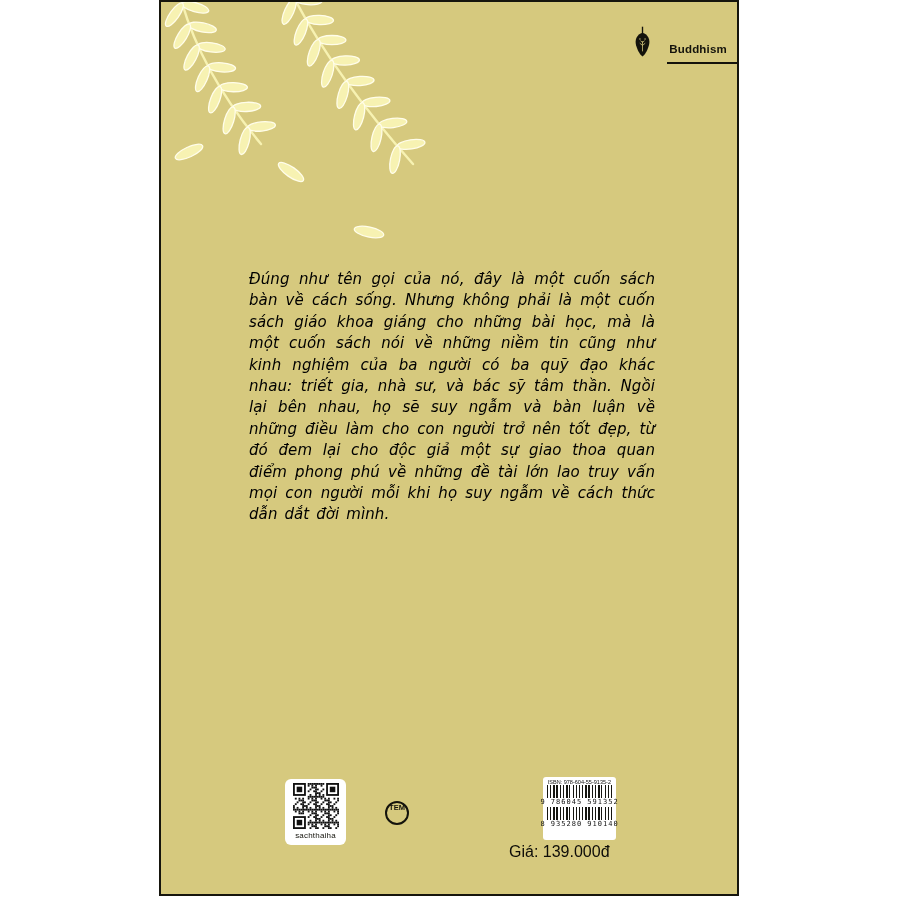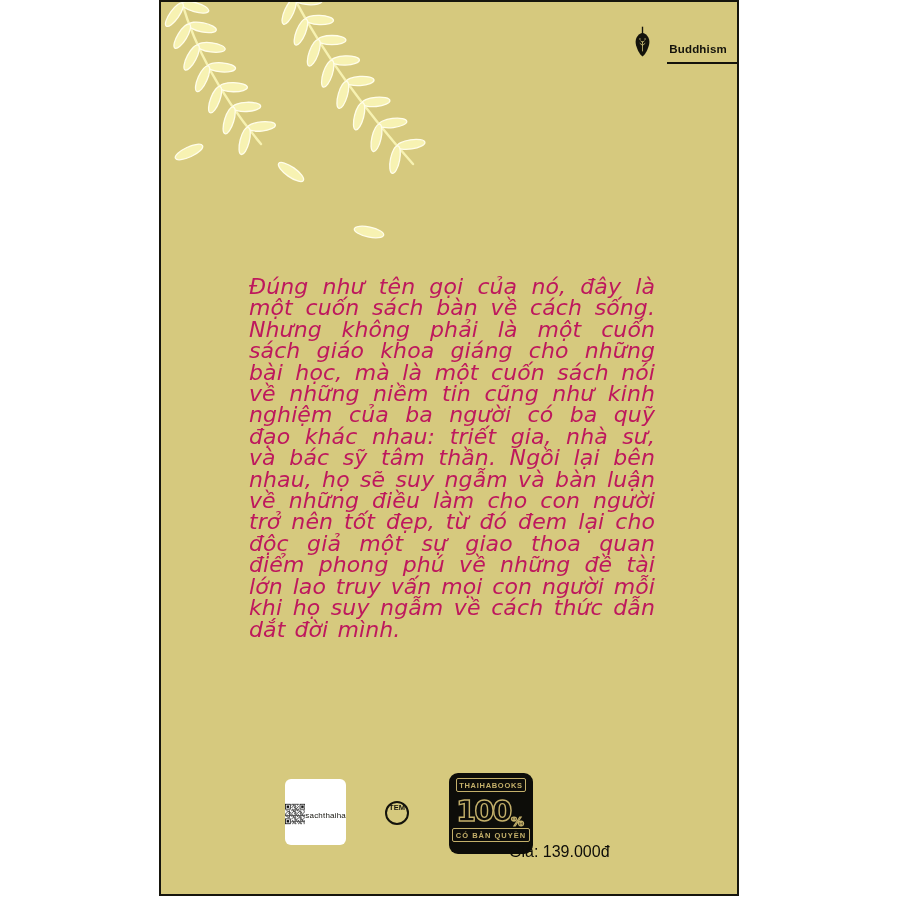--- a/index.html
+++ b/index.html
@@ -21,26 +21,26 @@
     font-size:11.5px; font-weight:bold; color:#14130c; padding-bottom:3px;
     letter-spacing:0.2px;
   }
   .publisher-rule{
     position:absolute; top:60px; right:0; width:70px; height:0;
     border-top:2px solid #14130c;
   }
   .description{
     position:absolute; left:88px; top:252px; width:406px;
     font-family:"DejaVu Sans", sans-serif; font-style:italic;
-    font-size:22px; line-height:21.4px; color:#be185d;
+    font-size:15px; line-height:21.4px; color:#000000;
     text-align:justify; word-spacing:2px; letter-spacing:0.1px;
   }
   .qr-box{
     position:absolute; left:124px; top:777px; width:61px; height:66px;
-    background:#ffffff; border-radius:6px; display:flex; flex-direction:row;
+    background:#ffffff; border-radius:6px; display:flex; flex-direction:column;
     align-items:center; justify-content:flex-start; padding-top:4px; box-sizing:border-box;
   }
   .qr-label{font-size:8px; color:#14130c; margin-top:2px; letter-spacing:0.2px;}
   .tem-stamp{
     position:absolute; left:224px; top:799px; width:24px; height:24px;
     border:2.5px solid #14130c; border-radius:50%; box-sizing:border-box;
     display:flex; align-items:flex-start; justify-content:center;
   }
   .tem-stamp span{font-size:7.5px; font-weight:bold; color:#14130c;}
   .thaiha-logo{
@@ -432,25 +432,24 @@
         <rect x="24" y="22" width="1" height="1" fill="#111"></rect>
         <rect x="24" y="23" width="1" height="1" fill="#111"></rect>
       </svg>
     <div class="qr-label">sachthaiha</div>
   </div>
 
   <div class="tem-stamp">
     <span>TEM</span>
   </div>
 
-  <div class="thaiha-logo">
-    <div class="thaiha-brand">THAIHABOOKS</div>
-    <svg width="76" height="36" viewBox="0 0 76 36">
-      <text x="3" y="29" font-family="DejaVu Sans, sans-serif" font-size="29" font-weight="bold" letter-spacing="-2" fill="none" stroke="#c4b06a" stroke-width="1.4">100</text>
-      <text x="58" y="34" font-family="DejaVu Sans, sans-serif" font-size="13" font-weight="bold" fill="none" stroke="#c4b06a" stroke-width="1.1">%</text>
-    </svg>
-    <div class="thaiha-tagline">CÓ BẢN QUYỀN</div>
+
+  <div class="barcode-box">
+    <div class="isbn-text">ISBN: 978-604-55-9135-2</div>
+    <div class="bars"></div>
+    <div class="bar-digits">9 786045 591352</div>
+    <div class="bars"></div>
+    <div class="bar-digits">8 935280 910140</div>
   </div>
 
-
   <div class="price">Giá: 139.000đ</div>
 
 </div>
 
 </body></html>

